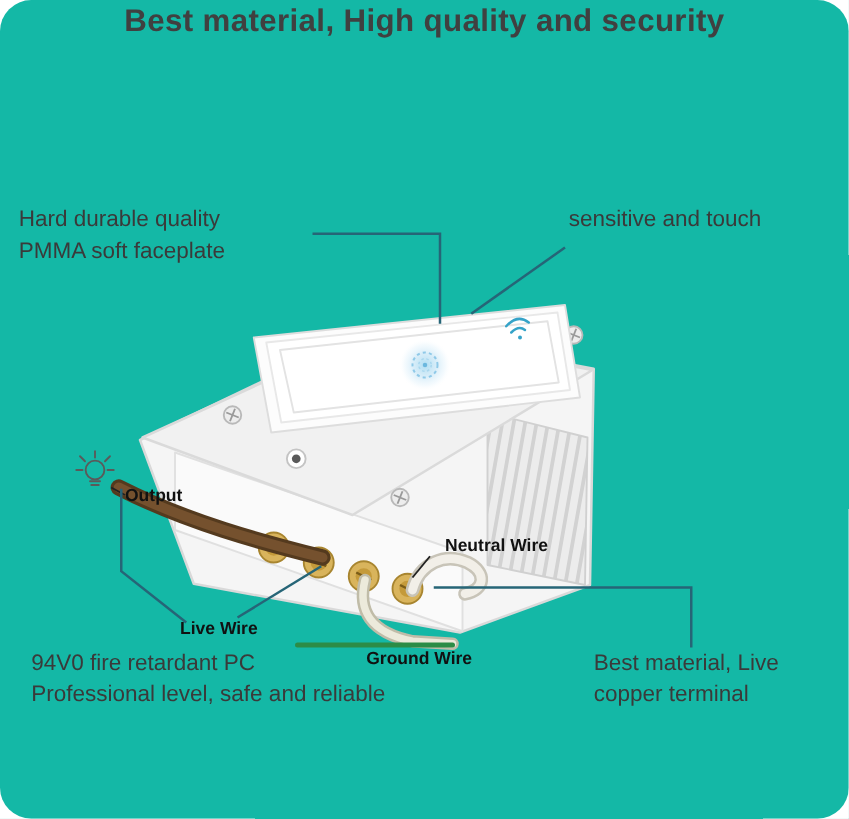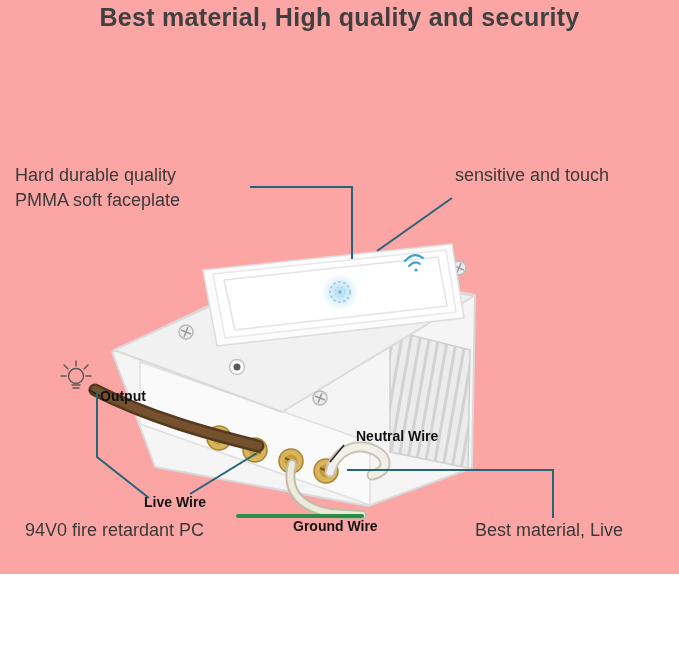--- a/index.html
+++ b/index.html
@@ -1,18 +1,19 @@
 <!DOCTYPE html>
 <html><head>
 <meta charset="utf-8">
 <style>
   html,body{margin:0;padding:0;background:#fff;}
   .canvas{
-    position:relative;width:679px;height:574px;background:#fca5a5;overflow:hidden;
+    position:relative;width:679px;height:655px;background:#14b8a6;overflow:hidden;
     font-family:"Liberation Sans",sans-serif;
+    border-radius:25px;
   }
   .title{
     position:absolute;top:3px;left:0;right:0;text-align:center;
     font-size:25px;font-weight:700;color:#404040;letter-spacing:.3px;
   }
   .ann{position:absolute;font-size:18px;color:#3a3a3a;line-height:1.38;}
   .wire-label{position:absolute;font-size:14px;font-weight:700;color:#111;white-space:nowrap;}
   svg{position:absolute;left:0;top:0;}
 </style>
 </head>
@@ -142,24 +143,26 @@
     <div>Hard durable quality</div>
     <div>PMMA soft faceplate</div>
   </div>
 
   <div class="ann" style="left:455px;top:163px;">
     <div>sensitive and touch</div>
   </div>
 
   <div class="ann" style="left:25px;top:518px;">
     <div>94V0 fire retardant PC</div>
+    <div>Professional level, safe and reliable</div>
   </div>
 
   <div class="ann" style="left:475px;top:518px;">
     <div>Best material, Live</div>
+    <div>copper terminal</div>
   </div>
 
   <div class="wire-label" style="left:100px;top:388px;">Output</div>
   <div class="wire-label" style="left:144px;top:494px;">Live Wire</div>
   <div class="wire-label" style="left:340px;top:428px;padding-left:16px;">Neutral Wire</div>
   <div class="wire-label" style="left:293px;top:518px;">Ground Wire</div>
 
 </div>
 
 </body></html>

